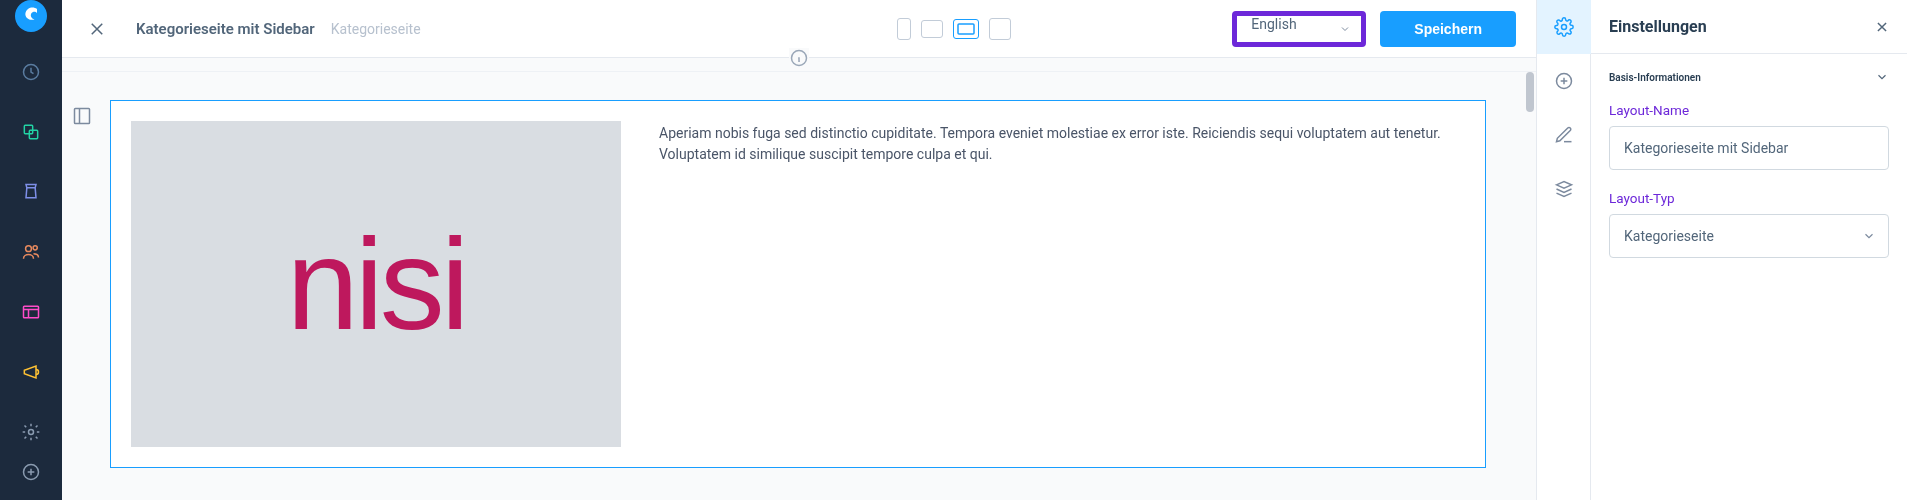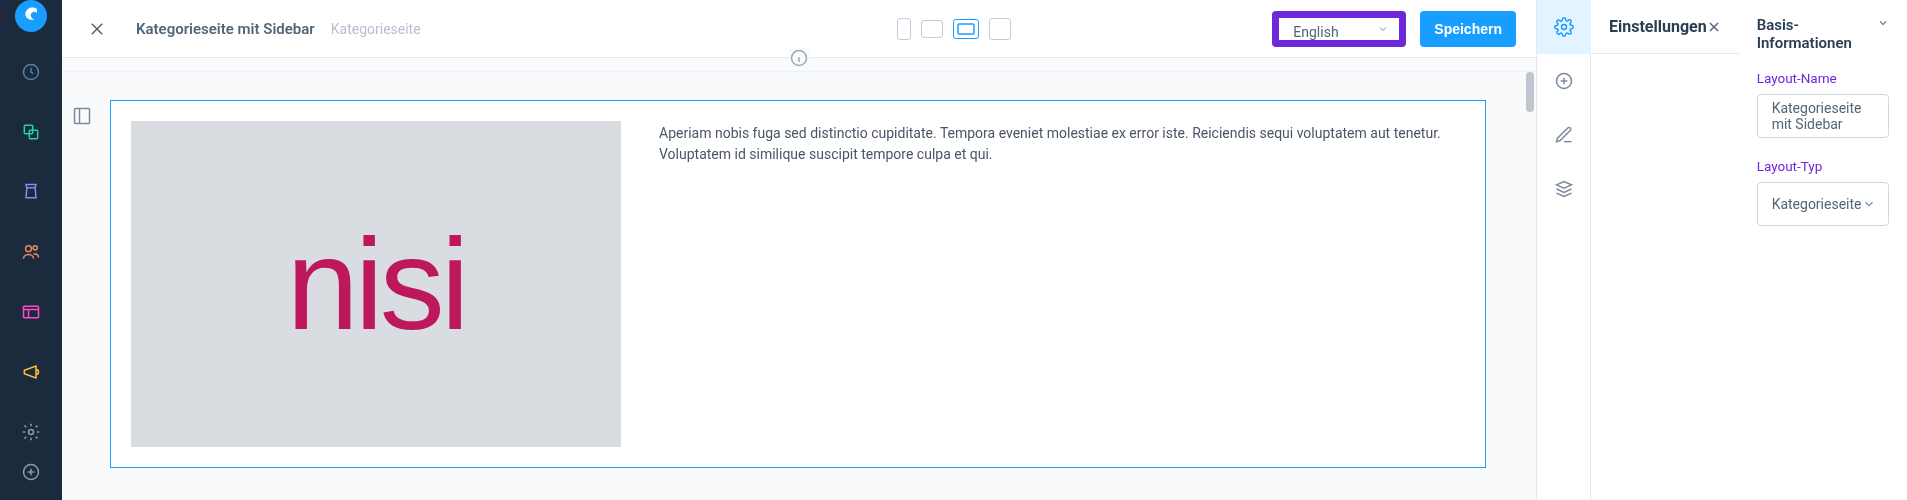--- a/index.html
+++ b/index.html
@@ -28,23 +28,23 @@
 .viewport-btn { width: 26px; height: 22px; border: 1.5px solid #c2ccd8; border-radius: 3px; display: flex; align-items: center; justify-content: center; cursor: pointer; }
 .viewport-btn.active { border-color: #189eff; }
 .viewport-btn.active svg, .viewport-btn.active .inner { stroke: #189eff; border-color: #189eff; }
 .vp-mobile { width: 14px; height: 22px; }
 .vp-tablet { width: 22px; height: 18px; }
 .vp-desktop { width: 26px; height: 20px; }
 .vp-form { width: 22px; height: 22px; border-radius: 3px; display: flex; flex-direction: column; justify-content: space-around; padding: 4px 3px; }
 .vp-form .line { height: 2px; background: #c2ccd8; border-radius: 1px; }
 
 .topbar .right-actions { margin-left: auto; display: flex; gap: 14px; align-items: center; }
-.lang-select { border: 7px solid #6d28d9; border-radius: 4px; height: 36px; padding: 0 34px 0 14px; display: flex; align-items: flex-end; background: #fff; cursor: pointer; position: relative; min-width: 134px; color: #52667a; }
+.lang-select { border: 5px solid #6d28d9; border-radius: 4px; height: 36px; padding: 0 34px 0 14px; display: flex; align-items: flex-start; background: #fff; cursor: pointer; position: relative; min-width: 134px; color: #52667a; }
 .lang-select .chev { position: absolute; right: 10px; top: 50%; transform: translateY(-50%); }
-.save-btn { background: #189eff; color: #fff; border: none; border-radius: 4px; height: 36px; padding: 0 14px; font-weight: 600; font-size: 14px; cursor: pointer; }
+.save-btn { background: #189eff; color: #fff; border: none; border-radius: 4px; height: 36px; padding: 0 34px; font-weight: 600; font-size: 14px; cursor: pointer; }
 
 .info-strip { height: 14px; background: #f9fafb; display: flex; align-items: center; justify-content: center; border-bottom: 1px solid #eef1f5; position: relative; }
 .info-strip .info-icon { position: absolute; left: 50%; transform: translateX(-50%); top: -10px; color: #9aa7b8; background: #f9fafb; }
 
 .canvas-area { flex: 1; background: #f9fafb; overflow: auto; position: relative; display: flex; }
 .canvas-area .scroll-indicator { position: absolute; right: 2px; top: 0; width: 8px; height: 40px; background: #c0c6cf; border-radius: 4px; }
 .canvas-toolbar { width: 40px; padding-top: 30px; display: flex; justify-content: center; }
 .canvas-toolbar .tool-btn { width: 28px; height: 28px; display: flex; align-items: center; justify-content: center; color: #7c8a9e; cursor: pointer; }
 
 .stage { flex: 1; padding: 28px 50px 0 8px; }
@@ -53,27 +53,27 @@
 .img-placeholder span { font-size: 130px; font-weight: 400; color: #be185d; font-family: Arial, sans-serif; letter-spacing: -4px; }
 .block-text { flex: 1; padding-top: 2px; color: #4a5568; line-height: 1.5; font-size: 14px; }
 
 
 .right-col { width: 370px; display: flex; background: #fff; }
 .tool-rail { width: 54px; border-right: 1px solid #e5e9ef; display: flex; flex-direction: column; align-items: center; padding-top: 0; }
 .tool-rail .rail-btn { width: 54px; height: 54px; display: flex; align-items: center; justify-content: center; cursor: pointer; color: #7c8a9e; }
 .tool-rail .rail-btn.active { background: #e3f3ff; color: #189eff; }
 .tool-rail .rail-btn + .rail-btn { margin-top: 0; }
 
-.settings-panel { flex: 1; display: flex; flex-direction: row; }
+.settings-panel { flex: 1; display: flex; flex-direction: column; }
 .settings-header { height: 54px; border-bottom: 1px solid #e5e9ef; display: flex; align-items: center; padding: 0 18px; justify-content: space-between; }
 .settings-header .title { font-weight: 700; color: #293e52; font-size: 16px; }
 .settings-header .close { color: #52667a; cursor: pointer; font-size: 18px; }
 
 .settings-body { padding: 16px 18px; }
-.collapse-head { display: flex; align-items: flex-start; justify-content: space-between; color: #293e52; font-weight: 600; font-size: 15px; cursor: pointer; margin-bottom: 18px; }
+.collapse-head { display: flex; align-items: center; justify-content: space-between; color: #293e52; font-weight: 600; font-size: 10px; cursor: pointer; margin-bottom: 18px; }
 
 .field { margin-bottom: 20px; }
 .field-label { color: #6d28d9; font-size: 13.5px; margin-bottom: 8px; display: block; }
 .field-input, .field-select { width: 100%; height: 44px; border: 1px solid #d1d9e0; border-radius: 4px; padding: 0 14px; font-size: 14px; color: #52667a; background: #fff; display: flex; align-items: center; position: relative; cursor: text; }
 .field-select { cursor: pointer; }
 .field-select .chev { position: absolute; right: 12px; top: 50%; transform: translateY(-50%); }
 
 svg { display: block; }
 </style>
 </head>

